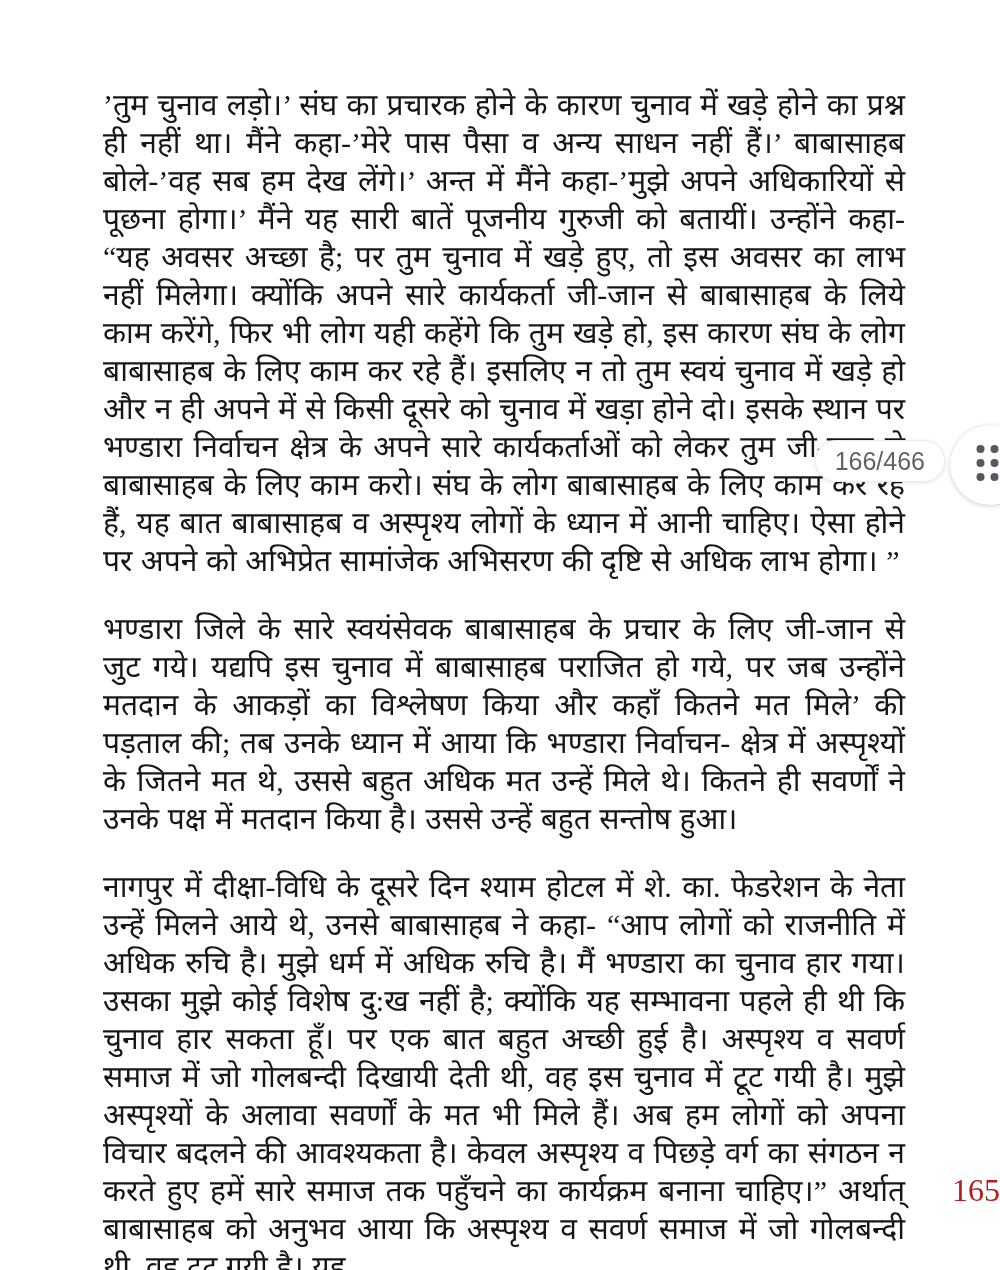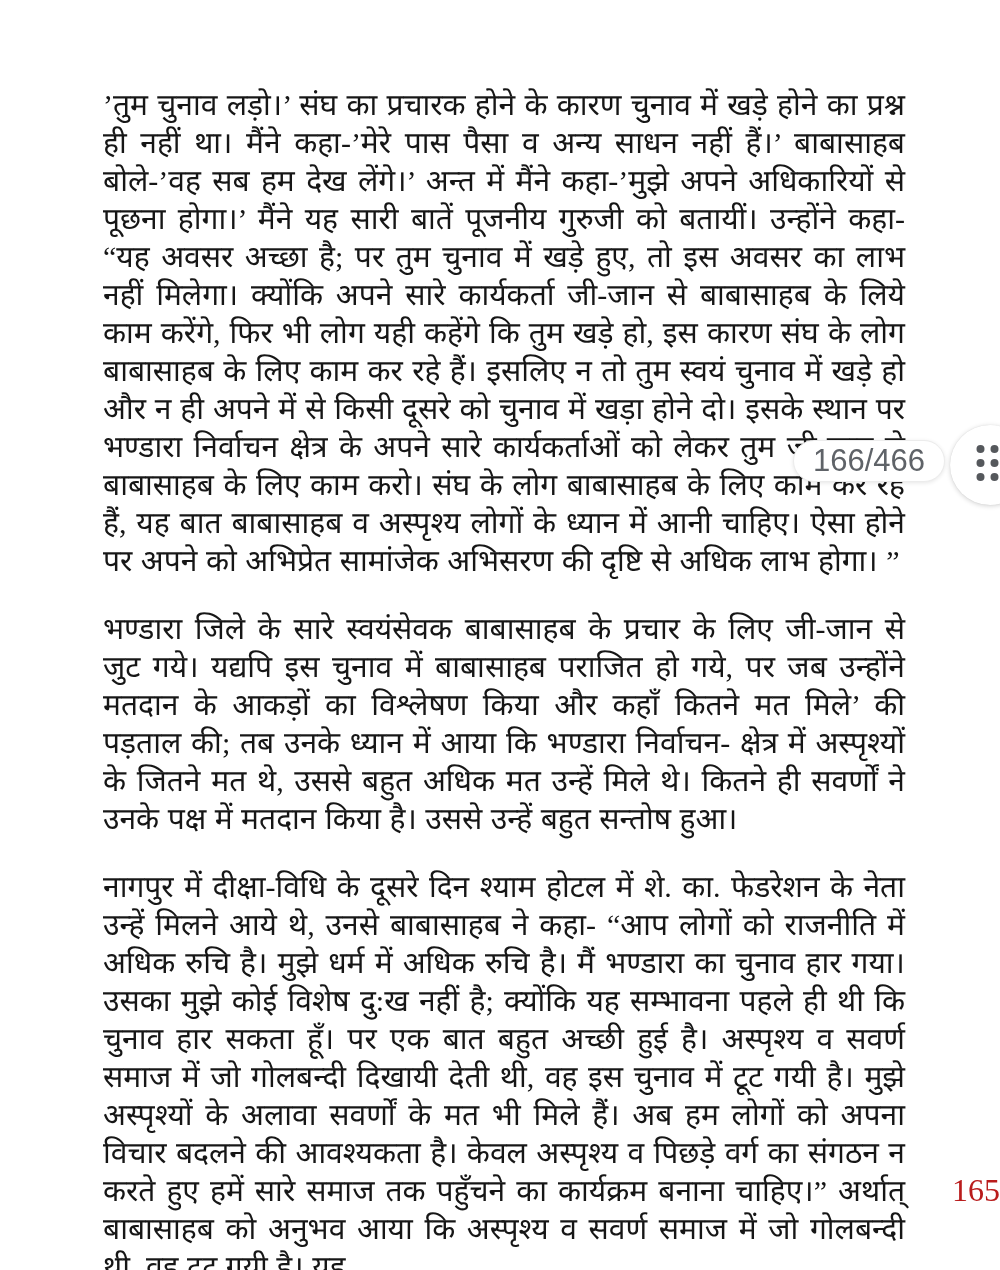--- a/index.html
+++ b/index.html
@@ -50,21 +50,21 @@
     right: 55px;
     top: 440px;
     height: 40px;
     line-height: 40px;
     padding: 0 19px;
     background: #ffffff;
     border: 1px solid #ececec;
     border-radius: 21px;
     box-shadow: 0 1px 4px rgba(0,0,0,0.10);
     font-family: "Liberation Sans", "DejaVu Sans", sans-serif;
-    font-size: 31px;
+    font-size: 25px;
     color: #5f6368;
     white-space: nowrap;
   }
   .scroll-handle {
     position: absolute;
     left: 950px;
     top: 425px;
     width: 80px;
     height: 80px;
     border-radius: 50%;

